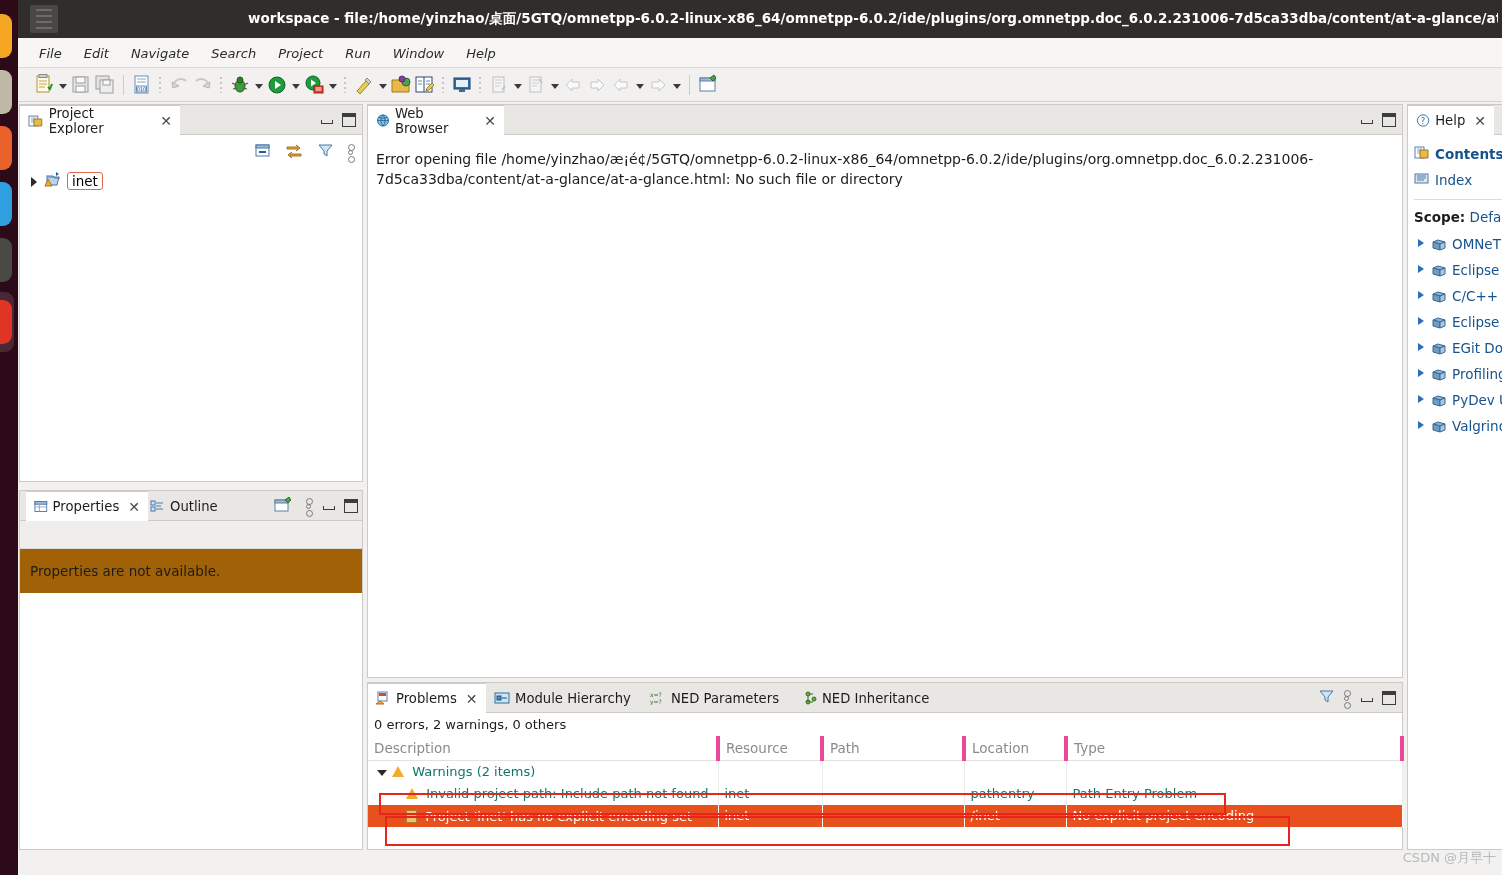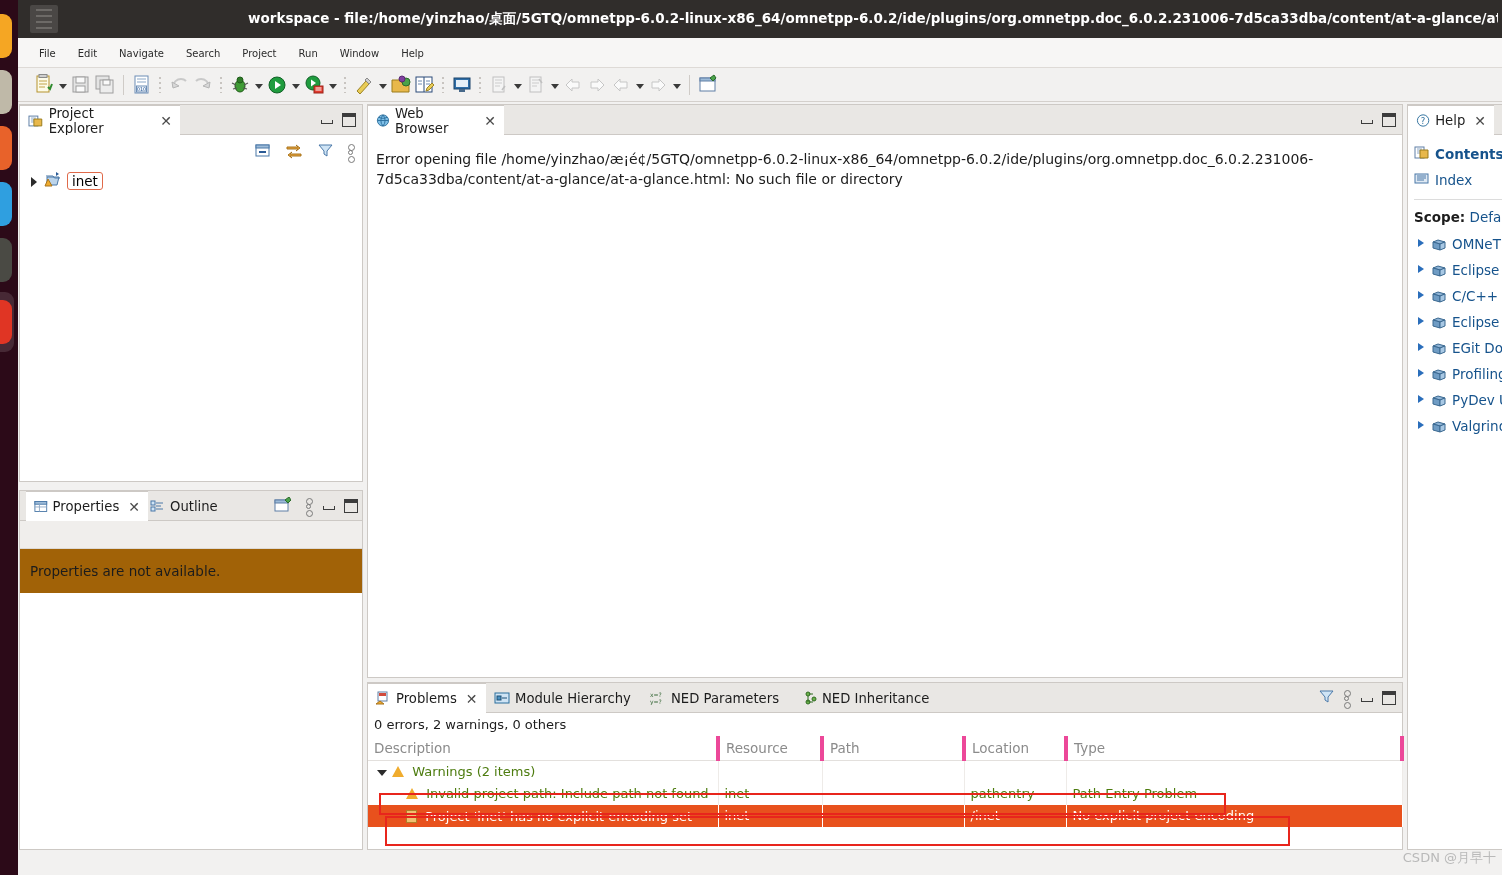--- a/index.html
+++ b/index.html
@@ -41,21 +41,21 @@
     white-space: nowrap; overflow: hidden;
     text-align: center; text-indent: 180px;
   }
 
   
   #menubar {
     position: absolute; left: 18px; top: 38px; width: 1484px; height: 30px;
     background: #f7f6f5; border-bottom: 1px solid #dedad6;
   }
   #menubar ul { list-style: none; display: flex; align-items: center; height: 30px; padding-left: 10px; }
-  #menubar li { padding: 3px 11px; font-size: 10px; color: #2b2b2b; cursor: default; }
+  #menubar li { padding: 3px 11px; font-size: 13px; color: #2b2b2b; cursor: default; font-style: italic; }
 
   
   #toolbar {
     position: absolute; left: 18px; top: 68px; width: 1484px; height: 34px;
     background: #f2f1f0; border-bottom: 1px solid #d4d0cc;
     display: flex; align-items: center; padding-left: 14px; gap: 0px;
   }
   .tbtn { width: 24px; height: 24px; position: relative; display:inline-block; }
   .tarrow {
     width: 13px; height: 22px; position: relative; display:inline-block;
@@ -124,21 +124,21 @@
   
   #problems { left: 367px; top: 682px; width: 1036px; height: 168px; }
   #prob-summary { font-size: 13px; color:#1c1c1c; padding: 4px 0 4px 6px; background:#ffffff; }
   table.ptable { width: 100%; border-collapse: collapse; font-size: 13px; table-layout: fixed; }
   table.ptable th {
     text-align: left; font-weight: normal; color: #8b8b8b; font-size: 13.5px;
     padding: 4px 6px; background:#ffffff;
     border-right: 4px solid #ec4899; border-bottom: 1px solid #e3e0dd;
   }
   table.ptable td {
-    padding: 3px 6px; color:#4d7c0f; border-right: 1px solid #eeebe8; height: 22px;
+    padding: 3px 6px; color:#0f766e; border-right: 1px solid #eeebe8; height: 22px;
     overflow:hidden; white-space: nowrap;
   }
   tr.selrow td { background: #e8511d; color: #ffffff; border-right-color: #ffffff; }
   .warn-tri {
     display:inline-block; width:0; height:0; position:relative; top:1px;
     border-left:6px solid transparent; border-right:6px solid transparent; border-bottom:11px solid #f0ac2e;
     margin-right: 4px;
   }
   .enc-icon {
     display:inline-block; width: 11px; height: 13px; background:#f0c070;

